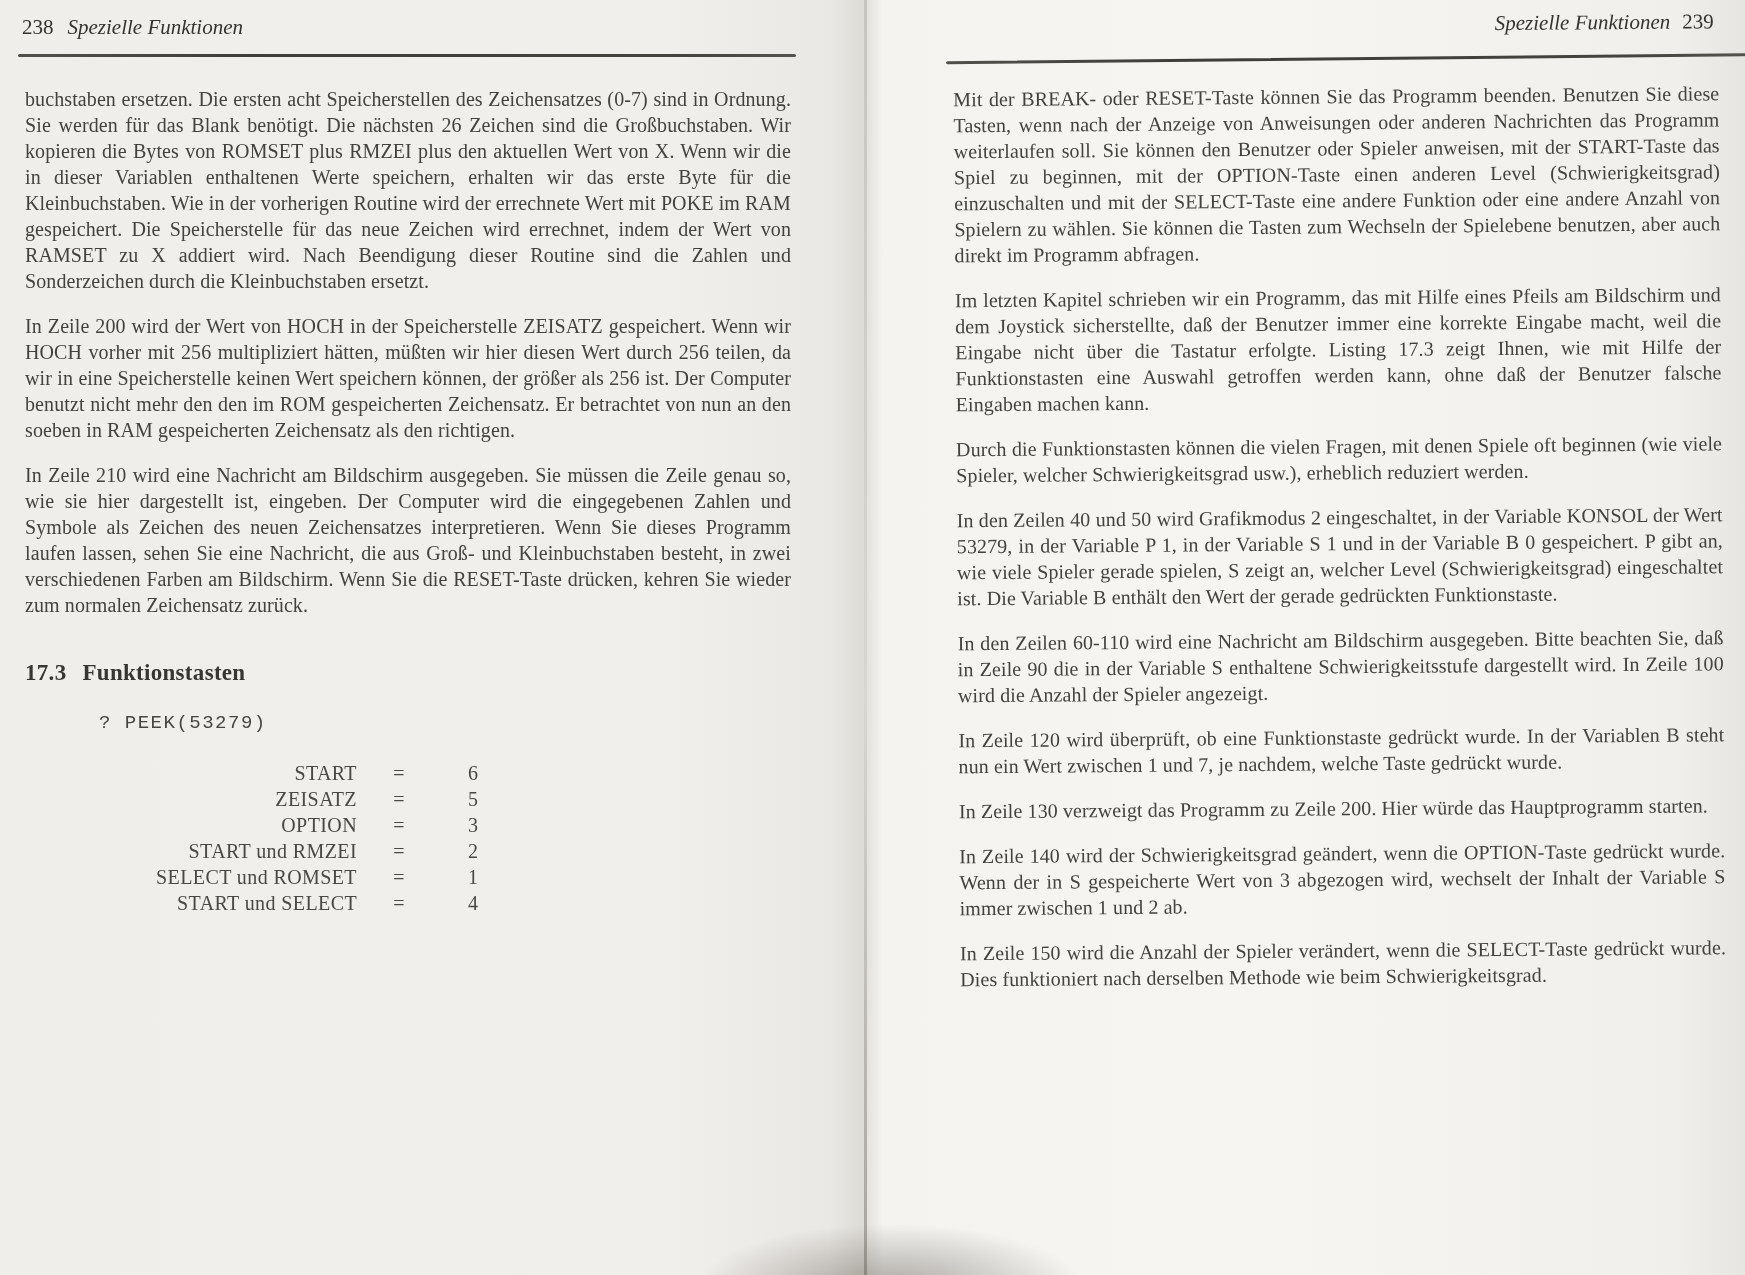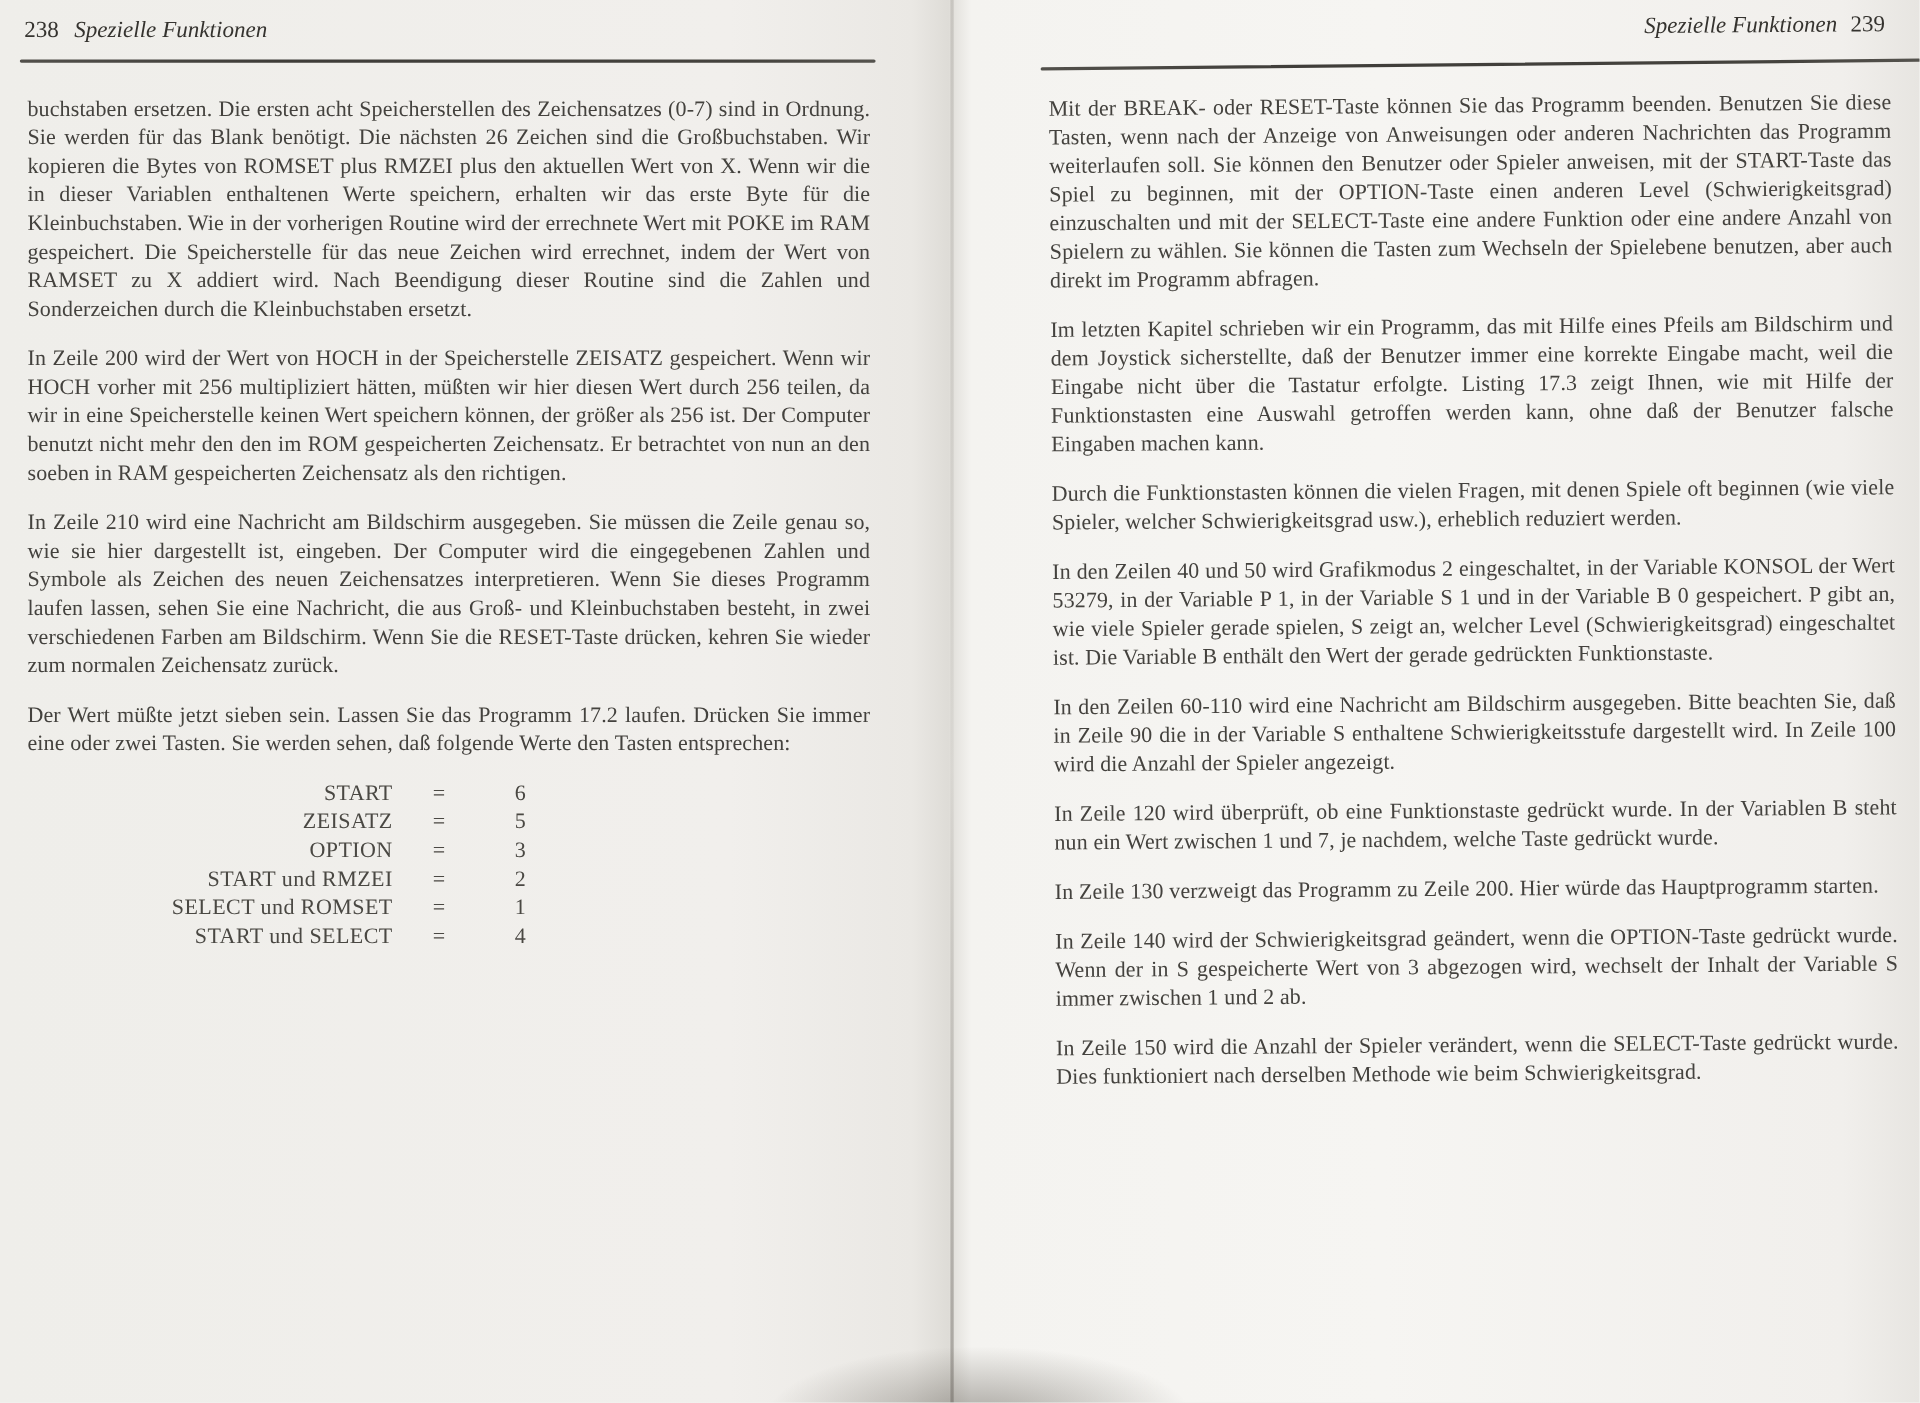--- a/index.html
+++ b/index.html
@@ -87,24 +87,27 @@
   <div class="page-header hdr-left">
     <span class="num">238</span><span class="title">Spezielle Funktionen</span>
   </div>
   <div class="header-rule"></div>
 
   <div class="body-text">
     <p>buchstaben ersetzen. Die ersten acht Speicherstellen des Zeichensatzes (0-7) sind in Ordnung. Sie werden für das Blank benötigt. Die nächsten 26 Zeichen sind die Großbuchstaben. Wir kopieren die Bytes von ROMSET plus RMZEI plus den aktuellen Wert von X. Wenn wir die in dieser Variablen enthaltenen Werte speichern, erhalten wir das erste Byte für die Kleinbuchstaben. Wie in der vorherigen Routine wird der errechnete Wert mit POKE im RAM gespeichert. Die Speicherstelle für das neue Zeichen wird errechnet, indem der Wert von RAMSET zu X addiert wird. Nach Beendigung dieser Routine sind die Zahlen und Sonderzeichen durch die Kleinbuchstaben ersetzt.</p>
     <p>In Zeile 200 wird der Wert von HOCH in der Speicherstelle ZEISATZ gespeichert. Wenn wir HOCH vorher mit 256 multipliziert hätten, müßten wir hier diesen Wert durch 256 teilen, da wir in eine Speicherstelle keinen Wert speichern können, der größer als 256 ist. Der Computer benutzt nicht mehr den den im ROM gespeicherten Zeichensatz. Er betrachtet von nun an den soeben in RAM gespeicherten Zeichensatz als den richtigen.</p>
     <p>In Zeile 210 wird eine Nachricht am Bildschirm ausgegeben. Sie müssen die Zeile genau so, wie sie hier dargestellt ist, eingeben. Der Computer wird die eingegebenen Zahlen und Symbole als Zeichen des neuen Zeichensatzes interpretieren. Wenn Sie dieses Programm laufen lassen, sehen Sie eine Nachricht, die aus Groß- und Kleinbuchstaben besteht, in zwei verschiedenen Farben am Bildschirm. Wenn Sie die RESET-Taste drücken, kehren Sie wieder zum normalen Zeichensatz zurück.</p>
 
+    <div class="section-heading">
+      <span class="sec-num">17.3</span><span>Funktionstasten</span>
+    </div>
 
 
+    <div class="code-line">? PEEK(53279)</div>
 
-    <p>Der Wert müßte jetzt sieben sein. Lassen Sie das Programm 17.2 laufen. Drücken Sie immer eine oder zwei Tasten. Sie werden sehen, daß folgende Werte den Tasten entsprechen:</p>
 
     <div class="key-table">
       <div class="key-row">
         <span class="key-label">START</span>
         <span class="key-eq">=</span>
         <span class="key-val">6</span>
       </div>
       <div class="key-row">
         <span class="key-label">ZEISATZ</span>
         <span class="key-eq">=</span>

